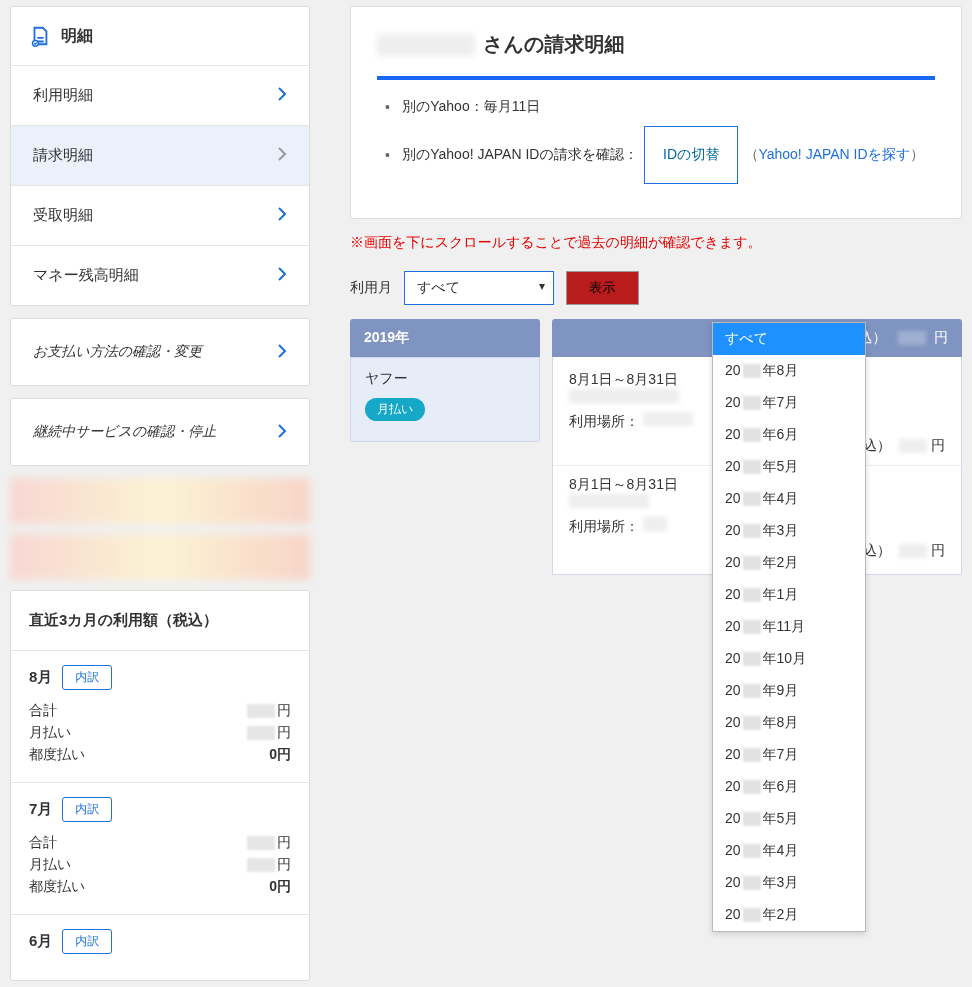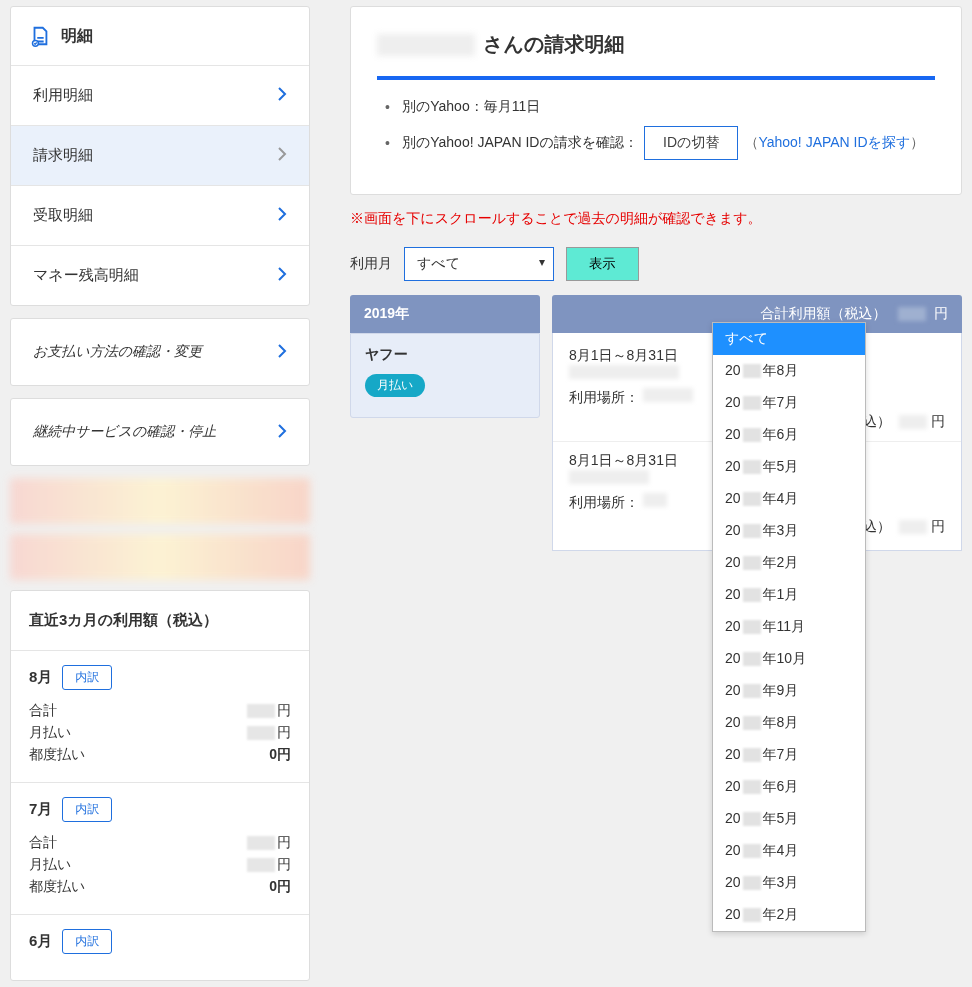--- a/index.html
+++ b/index.html
@@ -93,50 +93,50 @@
   background:#e6e6e6; vertical-align:middle; filter:blur(1px); margin-right:2px;
 }
 .main-title-row { display:flex; align-items:center; gap:8px; }
 .main-title-blur { background:#eee; filter:blur(3px); width:98px; height:22px; display:inline-block; }
 .main-title { font-size:20px; font-weight:bold; }
 .blue-divider { height:4px; background:#1767f2; margin:18px 0; }
 .bullet-row { display:flex; align-items:center; gap:6px; margin:6px 0 10px 8px;}
 .bullet-row::before { content:"•"; color:#666; margin-right:6px;}
 .btn-id {
   border:1px solid #1f6fde;
-  color:#404040; background:#fff;
-  padding:7px 18px; cursor:pointer; font-size:14px;
+  color:#0369a1; background:#fff;
+  padding:19px 18px; cursor:pointer; font-size:14px;
 }
 .link { color:#1f6fde; cursor:pointer; }
 .paren { color:#666; }
 .red-note { color:#e60000; line-height:1.7; margin:10px 0 16px 0; }
 .red-note .indent { margin-left:1.5em; display:block; }
 .filter-row { display:flex; align-items:center; gap:12px; margin-bottom:14px;}
 .lbl { color:#333; }
 .select-box {
   border:1px solid #1f6fde; background:#fff;
   padding:7px 24px 7px 12px; min-width:150px;
   position:relative; cursor:pointer;
 }
 .select-box::after {
   content:"▾"; position:absolute; right:8px; top:7px; font-size:12px; color:#333;
 }
 .btn-show {
-  border:1px solid #999; background:#5eead4; padding:7px 22px; cursor:pointer;
+  border:1px solid #999; background:#b91c1c; padding:7px 22px; cursor:pointer;
 }
 .detail-row { display:flex; gap:12px; align-items:flex-start;}
 .year-chip {
   background:#7f94c0; color:#fff; font-weight:bold;
   padding:10px 14px; border-radius:3px 3px 0 0; white-space:nowrap;
 }
 .service-panel {
   background:#e7edf8; border:1px solid #d0d8ea;
   padding:12px 14px 20px; width:190px; border-radius:0 0 3px 3px;
 }
-.svc-title { font-weight:bold; margin-bottom:10px; }
+.svc-title { font-weight:normal; margin-bottom:10px; }
 .badge {
   background:#16a8c7; color:#fff; font-size:12px;
   padding:3px 12px; border-radius:12px; display:inline-block;
 }
 .usage-panel { flex:1; }
 .usage-header {
   background:#7f94c0; color:#fff;
   padding:10px 14px; display:flex; justify-content:space-between; align-items:center;
   border-radius:3px 3px 0 0;
 }

